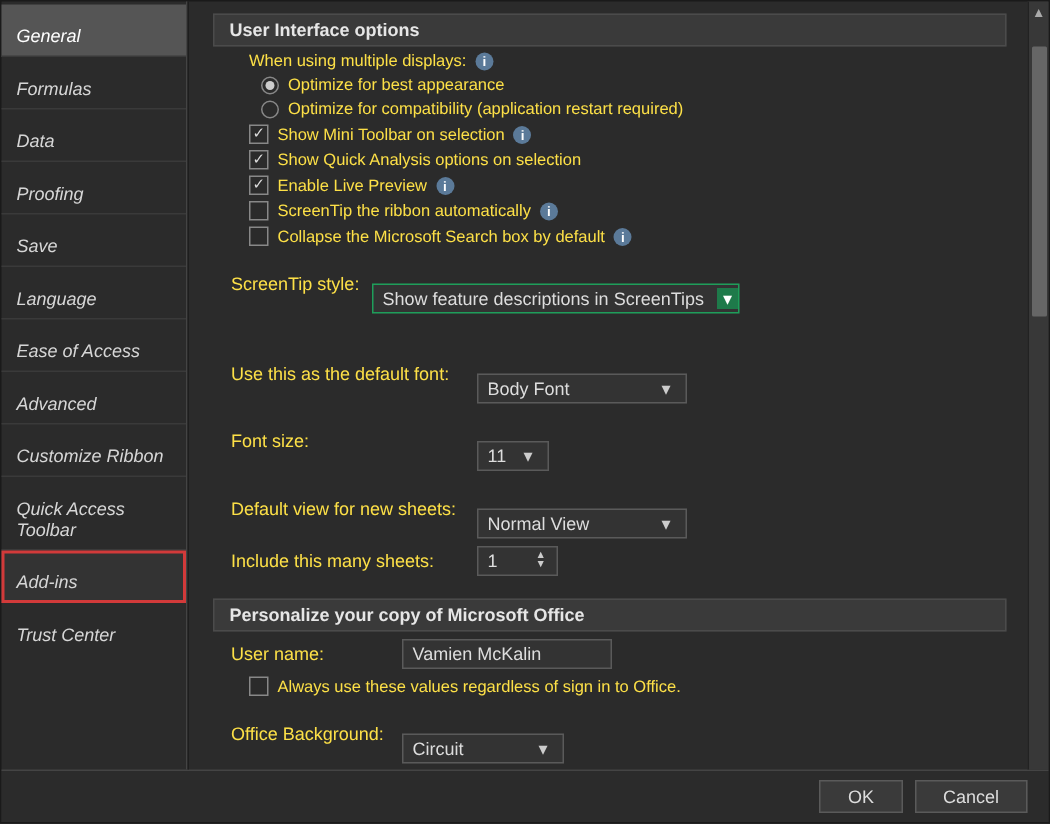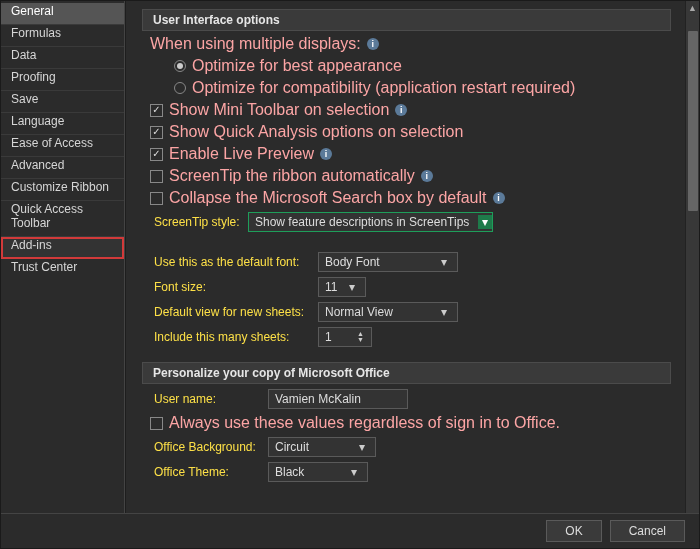--- a/index.html
+++ b/index.html
@@ -21,25 +21,26 @@
   .main-area {
     flex: 1; display: flex; min-height: 0;
     border-bottom: 1px solid #444;
   }
   .sidebar {
     width: 124px;
     border-right: 1px solid #444;
     padding: 2px 0;
   }
   .sidebar-item {
-    padding: 1px 8px 6px 10px;
+    padding: 14px 8px 6px 10px;
     border-bottom: 1px solid #3a3a3a;
     cursor: pointer;
     font-size: 12px;
     color: #d6d6d6;
+    font-style: italic;
   }
   .sidebar-item.active {
     background: #555;
     color: #fff;
   }
   .sidebar-item.last { border-bottom: none; }
   .sidebar-item.highlight {
     outline: 2px solid #d23a3a;
     outline-offset: -2px;
     background: #333;
@@ -62,21 +63,21 @@
   .section-title {
     background: #3a3a3a;
     color: #e6e6e6;
     font-weight: 600;
     font-size: 12px;
     padding: 3px 10px;
     border: 1px solid #4b4b4b;
     margin-bottom: 2px;
   }
   .section-body { padding: 0 4px 10px 8px; }
-  .line { display: flex; align-items: center; gap: 6px; margin: 4px 0; color: #fca5a5; font-size: 16px; }
+  .line { display: flex; align-items: center; gap: 6px; margin: 4px 16px; color: #fde047; font-size: 11px; }
   .indent { margin-left: 24px; }
   .checkbox {
     width: 13px; height: 13px; border: 1px solid #888; background: #2b2b2b;
     display: inline-flex; align-items: center; justify-content: center;
     color: #cfe; font-size: 11px; line-height: 1;
   }
   .checkbox.checked::after { content: "✓"; color: #ddd; font-size: 10px; }
   .radio {
     width: 12px; height: 12px; border-radius: 50%; border: 1px solid #888;
     background: #2b2b2b; display: inline-flex; align-items: center; justify-content: center;
@@ -88,21 +89,21 @@
     font-size: 9px; font-weight: bold;
   }
   .info-icon::after { content: "i"; }
   .form-row { display: flex; align-items: center; gap: 8px; margin: 5px 0; font-size: 12px; }
   .form-label { min-width: 160px; text-align: left; padding-left: 4px; color: #fde047; }
   .form-label.narrow { min-width: 110px; }
   .select, .textbox, .spinner {
     background: #333; border: 1px solid #5a5a5a; color: #ddd; font-size: 12px;
     padding: 2px 6px; height: 20px; display: flex; align-items: center; justify-content: space-between;
   }
-  .select { cursor: pointer; }
+  .select { cursor: pointer; margin-top: 20px; }
   .select.green { border: 1px solid #1e9e5a; }
   .select .arrow { width: 14px; text-align: center; color: #ccc; }
   .select.green .arrow { background: #1e7a4a; color: #fff; margin-right:-6px; height:100%; display:flex; align-items:center; justify-content:center; }
   .select .val { flex: 1; }
   .textbox { width: 140px; }
   .spinner { width: 54px; }
   .spinner .arrows { width: 12px; display:flex; flex-direction:column; font-size:7px; line-height:6px; color:#ccc; margin-right:-4px;}
   .footer {
     height: 34px; display: flex; align-items: center; justify-content: flex-end;
     gap: 8px; padding: 0 14px;

